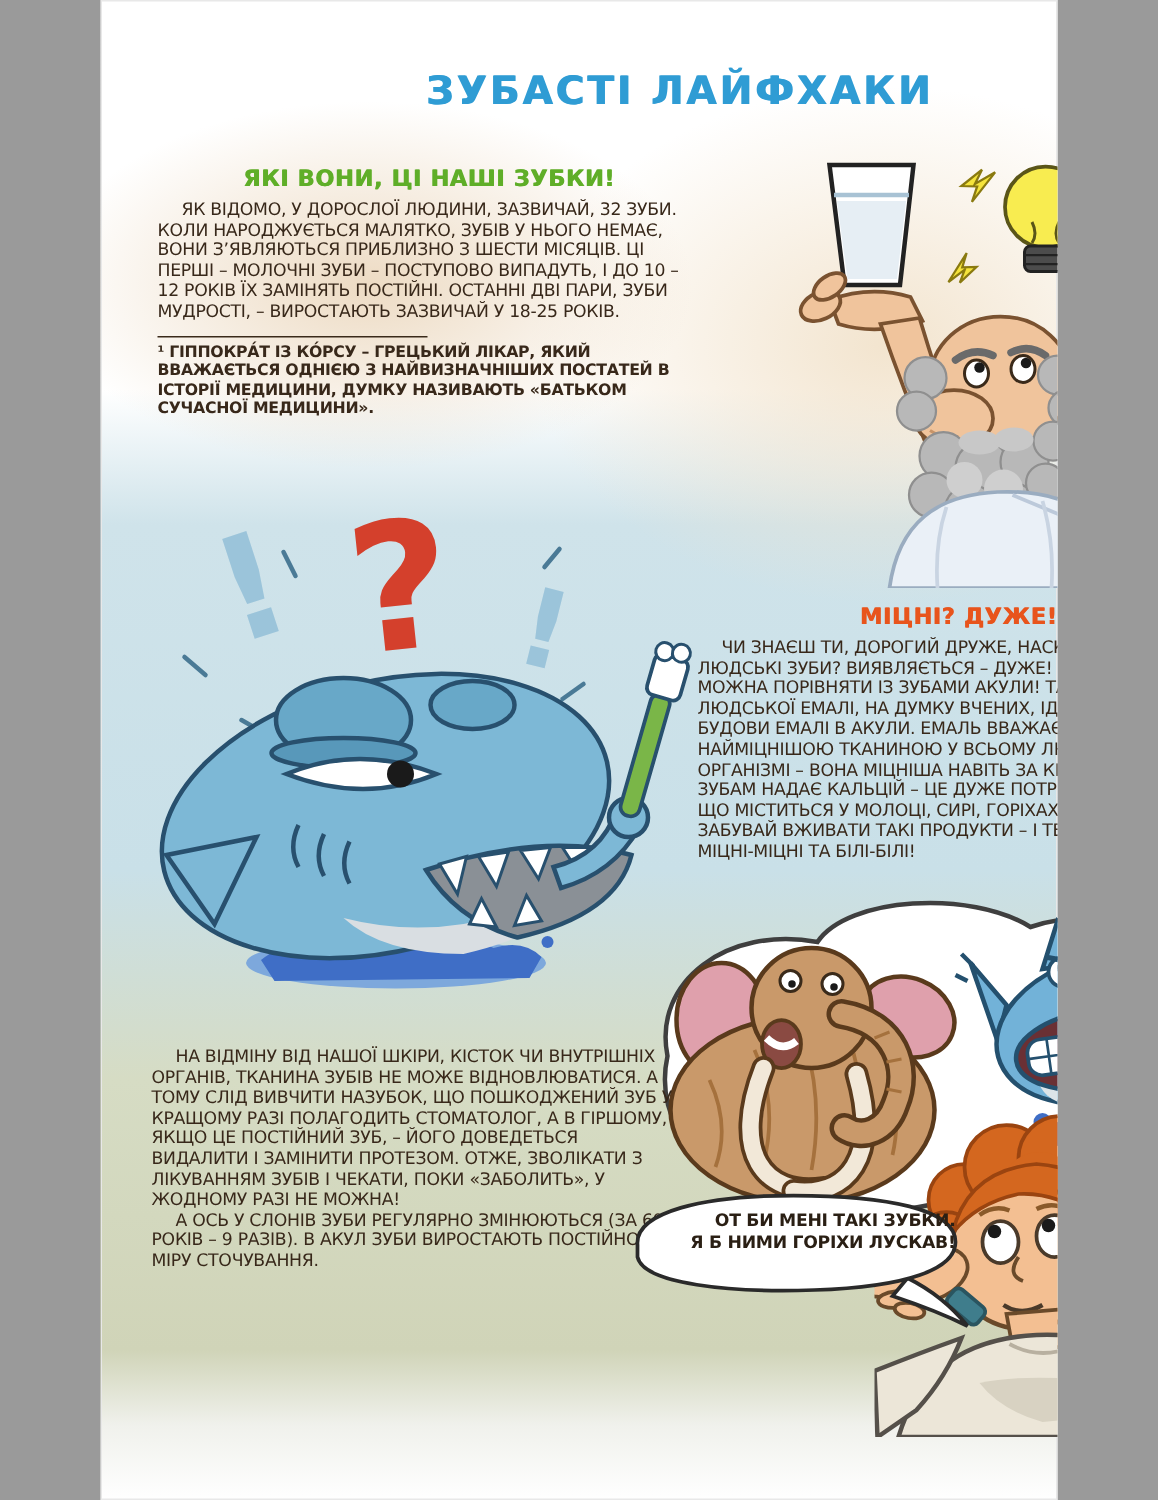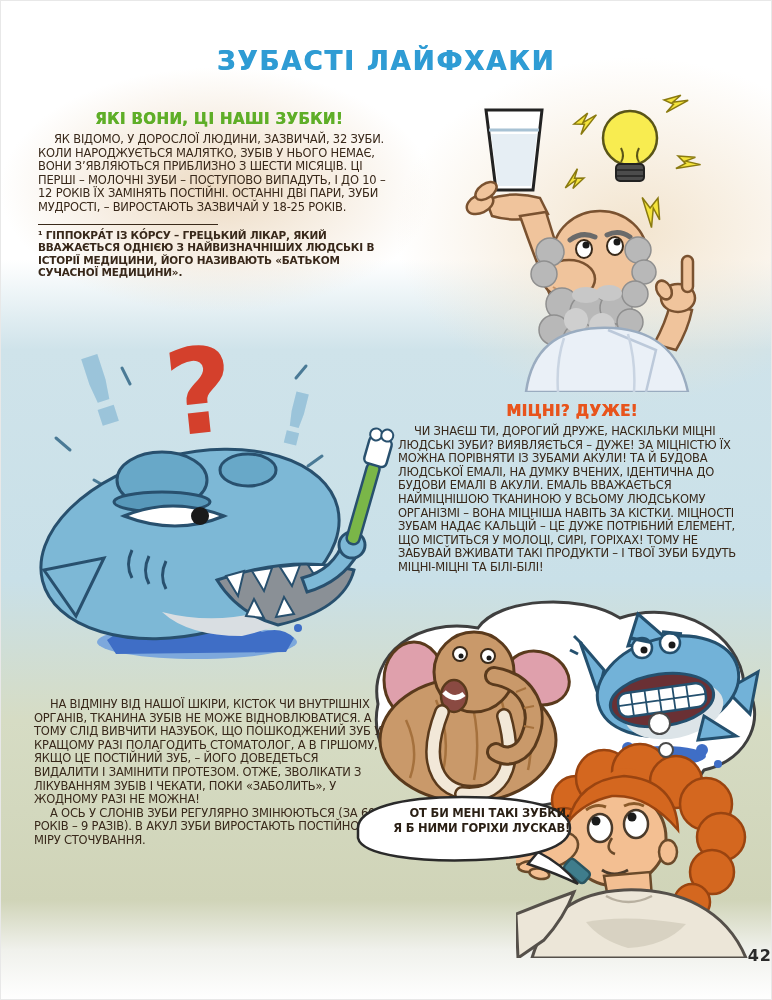--- a/index.html
+++ b/index.html
@@ -1,17 +1,17 @@
 <!DOCTYPE html>
 <html lang="uk"><head>
 <meta charset="utf-8">
 <style>
   html,body{margin:0;padding:0;background:#9a9a9a;}
   .page{
-    position:relative;width:772px;height:1000px;margin:0 auto;overflow:hidden;
+    position:relative;width:638px;height:1000px;margin:0 auto;overflow:hidden;
     font-family:"DejaVu Sans",sans-serif;
     background:
       radial-gradient(ellipse 300px 170px at 28% 19%, rgba(236,217,192,.95) 0%, rgba(236,217,192,0) 72%),
       radial-gradient(ellipse 330px 240px at 82% 23%, rgba(242,227,204,.95) 0%, rgba(242,227,204,0) 72%),
       linear-gradient(180deg,
         #ffffff 0%, #ffffff 26%,
         #cfe3ea 35%, #c9e0e8 58%,
         #d6dcc4 72%, #d0d4b8 90%,
         #f0f1ec 95%, #ffffff 100%);
     box-shadow:inset 0 0 0 1px #e8e8e8;
@@ -120,21 +120,21 @@
       <path d="M 106,258 Q 98,282 100,312 M 170,254 Q 178,282 176,312" fill="none" stroke="#c9d4e2" stroke-width="2.5"></path>
     </g>
   </svg>
 
   <div class="abs col" style="left:38px;top:110px;width:362px;">
     <div class="heading h-green">ЯКІ ВОНИ, ЦІ НАШІ ЗУБКИ!</div>
     <div class="body-text">
       <p>ЯК ВІДОМО, У ДОРОСЛОЇ ЛЮДИНИ, ЗАЗВИЧАЙ, 32 ЗУБИ. КОЛИ НАРОДЖУЄТЬСЯ МАЛЯТКО, ЗУБІВ У НЬОГО НЕМАЄ, ВОНИ З’ЯВЛЯЮТЬСЯ ПРИБЛИЗНО З ШЕСТИ МІСЯЦІВ. ЦІ ПЕРШІ – МОЛОЧНІ ЗУБИ – ПОСТУПОВО ВИПАДУТЬ, І ДО 10 – 12 РОКІВ ЇХ ЗАМІНЯТЬ ПОСТІЙНІ. ОСТАННІ ДВІ ПАРИ, ЗУБИ МУДРОСТІ, – ВИРОСТАЮТЬ ЗАЗВИЧАЙ У 18-25 РОКІВ.</p>
     </div>
     <hr class="footnote-rule">
-    <p class="footnote">¹ ГІППОКРА́Т ІЗ КО́РСУ – ГРЕЦЬКИЙ ЛІКАР, ЯКИЙ ВВАЖАЄТЬСЯ ОДНІЄЮ З НАЙВИЗНАЧНІШИХ ЛЮДСЬКІ В ІСТОРІЇ МЕДИЦИНИ, ЙОГО НАЗИВАЮТЬ «БАТЬКОМ СУЧАСНОЇ МЕДИЦИНИ».</p>
+    <p class="footnote">¹ ГІППОКРА́Т ІЗ КО́РСУ – ГРЕЦЬКИЙ ЛІКАР, ЯКИЙ ВВАЖАЄТЬСЯ ОДНІЄЮ З НАЙВИЗНАЧНІШИХ ПОСТАТЕЙ В ІСТОРІЇ МЕДИЦИНИ, ДУМКУ НАЗИВАЮТЬ «БАТЬКОМ СУЧАСНОЇ МЕДИЦИНИ».</p>
   </div>
 
   <svg class="abs" style="left:12px;top:318px;" width="392" height="356" viewBox="0 0 392 356">
     <g stroke="#4a7a96" stroke-width="3" stroke-linecap="round">
       <line x1="58" y1="132" x2="44" y2="120"></line>
       <line x1="118" y1="66" x2="110" y2="50"></line>
       <line x1="296" y1="148" x2="310" y2="138"></line>
       <line x1="284" y1="60" x2="294" y2="48"></line>
       <line x1="96" y1="170" x2="82" y2="162"></line>
     </g>

